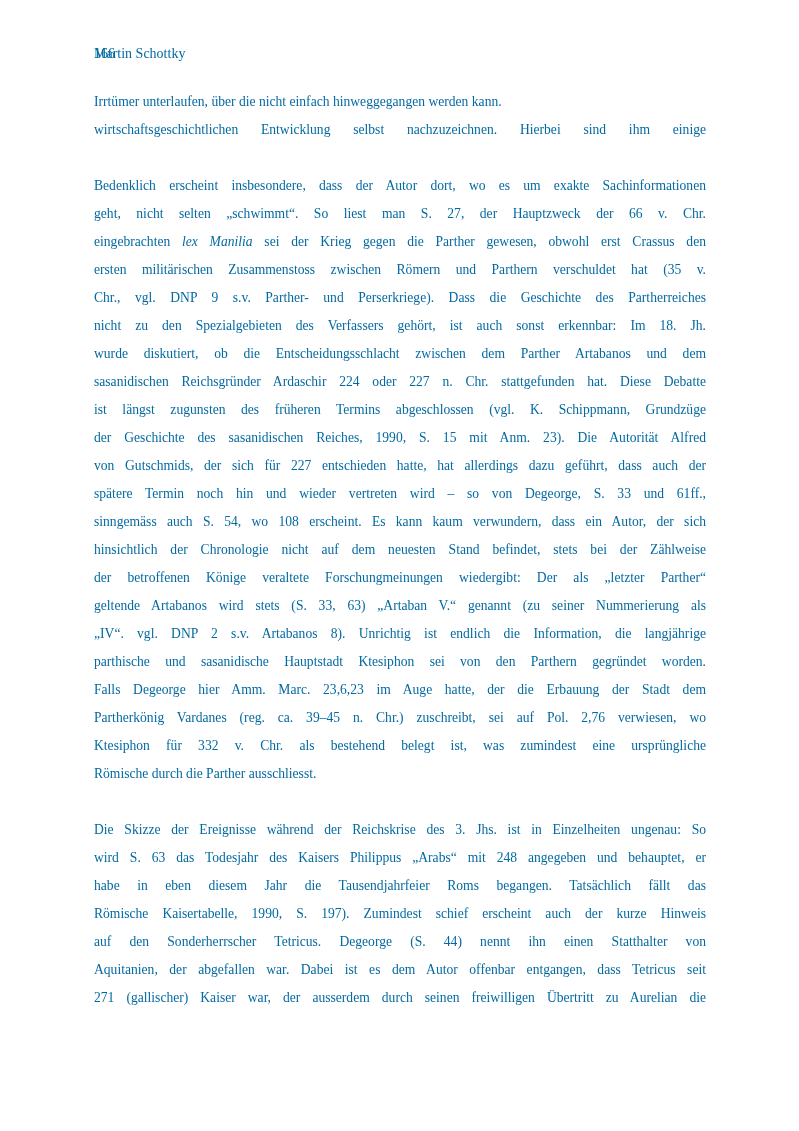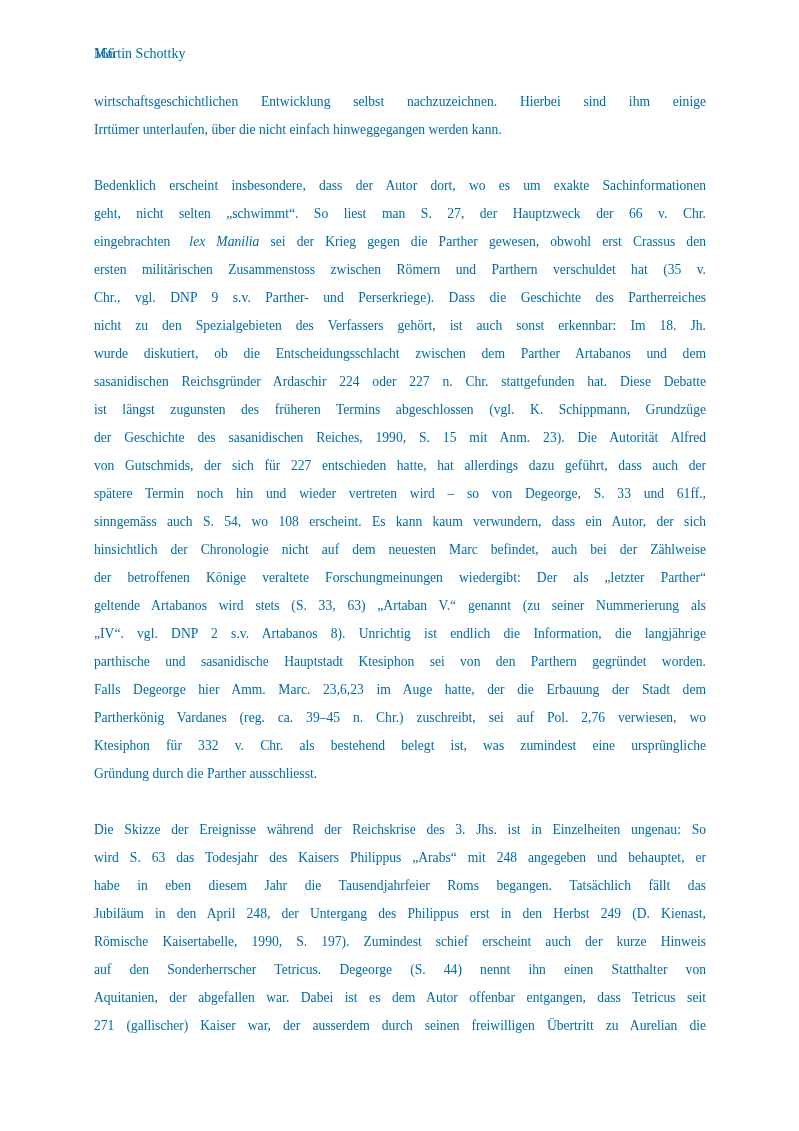--- a/index.html
+++ b/index.html
@@ -39,63 +39,62 @@
   }
   .para { margin: 0 0 28px 0; }
   .line {
     height: 28px;
     overflow: hidden;
     text-align: justify;
     text-align-last: justify;
     hyphens: none;
   }
   .line-end { text-align-last: left; }
-  i { font-style: italic; margin-left: 8px; }
+  i { font-style: italic; }
 </style>
 </head>
 <body>
 
 <div class="page">
   <div class="header">
     <span class="page-num">166</span>
     <span class="author">Martin Schottky</span>
   </div>
   <div class="body" id="page-body">
       <div class="para">
+        <div class="line line-end">Irrtümer unterlaufen, über die nicht einfach hinweggegangen werden kann.</div>
         <div class="line">wirtschaftsgeschichtlichen Entwicklung selbst nachzuzeichnen. Hierbei sind ihm einige</div>
-        <div class="line line-end">Irrtümer unterlaufen, über die nicht einfach hinweggegangen werden kann.</div>
       </div>
       <div class="para">
         <div class="line">Bedenklich erscheint insbesondere, dass der Autor dort, wo es um exakte Sachinformationen</div>
         <div class="line">geht, nicht selten „schwimmt“. So liest man S. 27, der Hauptzweck der 66 v. Chr.</div>
         <div class="line">eingebrachten <i>lex Manilia</i> sei der Krieg gegen die Parther gewesen, obwohl erst Crassus den</div>
         <div class="line">ersten militärischen Zusammenstoss zwischen Römern und Parthern verschuldet hat (35 v.</div>
         <div class="line">Chr., vgl. DNP 9 s.v. Parther- und Perserkriege). Dass die Geschichte des Partherreiches</div>
         <div class="line">nicht zu den Spezialgebieten des Verfassers gehört, ist auch sonst erkennbar: Im 18. Jh.</div>
         <div class="line">wurde diskutiert, ob die Entscheidungsschlacht zwischen dem Parther Artabanos und dem</div>
         <div class="line">sasanidischen Reichsgründer Ardaschir 224 oder 227 n. Chr. stattgefunden hat. Diese Debatte</div>
         <div class="line">ist längst zugunsten des früheren Termins abgeschlossen (vgl. K. Schippmann, Grundzüge</div>
         <div class="line">der Geschichte des sasanidischen Reiches, 1990, S. 15 mit Anm. 23). Die Autorität Alfred</div>
         <div class="line">von Gutschmids, der sich für 227 entschieden hatte, hat allerdings dazu geführt, dass auch der</div>
         <div class="line">spätere Termin noch hin und wieder vertreten wird – so von Degeorge, S. 33 und 61ff.,</div>
         <div class="line">sinngemäss auch S. 54, wo 108 erscheint. Es kann kaum verwundern, dass ein Autor, der sich</div>
-        <div class="line">hinsichtlich der Chronologie nicht auf dem neuesten Marc befindet, auch bei der Zählweise</div>
+        <div class="line">hinsichtlich der Chronologie nicht auf dem neuesten Stand befindet, stets bei der Zählweise</div>
         <div class="line">der betroffenen Könige veraltete Forschungmeinungen wiedergibt: Der als „letzter Parther“</div>
         <div class="line">geltende Artabanos wird stets (S. 33, 63) „Artaban V.“ genannt (zu seiner Nummerierung als</div>
         <div class="line">„IV“. vgl. DNP 2 s.v. Artabanos 8). Unrichtig ist endlich die Information, die langjährige</div>
         <div class="line">parthische und sasanidische Hauptstadt Ktesiphon sei von den Parthern gegründet worden.</div>
         <div class="line">Falls Degeorge hier Amm. Marc. 23,6,23 im Auge hatte, der die Erbauung der Stadt dem</div>
         <div class="line">Partherkönig Vardanes (reg. ca. 39–45 n. Chr.) zuschreibt, sei auf Pol. 2,76 verwiesen, wo</div>
         <div class="line">Ktesiphon für 332 v. Chr. als bestehend belegt ist, was zumindest eine ursprüngliche</div>
-        <div class="line line-end">Gründung durch die Parther ausschliesst.</div>
+        <div class="line line-end">Römische durch die Parther ausschliesst.</div>
       </div>
       <div class="para">
         <div class="line">Die Skizze der Ereignisse während der Reichskrise des 3. Jhs. ist in Einzelheiten ungenau: So</div>
         <div class="line">wird S. 63 das Todesjahr des Kaisers Philippus „Arabs“ mit 248 angegeben und behauptet, er</div>
         <div class="line">habe in eben diesem Jahr die Tausendjahrfeier Roms begangen. Tatsächlich fällt das</div>
-        <div class="line">Jubiläum in den April 248, der Untergang des Philippus erst in den Herbst 249 (D. Kienast,</div>
         <div class="line">Römische Kaisertabelle, 1990, S. 197). Zumindest schief erscheint auch der kurze Hinweis</div>
         <div class="line">auf den Sonderherrscher Tetricus. Degeorge (S. 44) nennt ihn einen Statthalter von</div>
         <div class="line">Aquitanien, der abgefallen war. Dabei ist es dem Autor offenbar entgangen, dass Tetricus seit</div>
         <div class="line">271 (gallischer) Kaiser war, der ausserdem durch seinen freiwilligen Übertritt zu Aurelian die</div>
       </div>
     </div>
 </div>
 
 </body></html>

